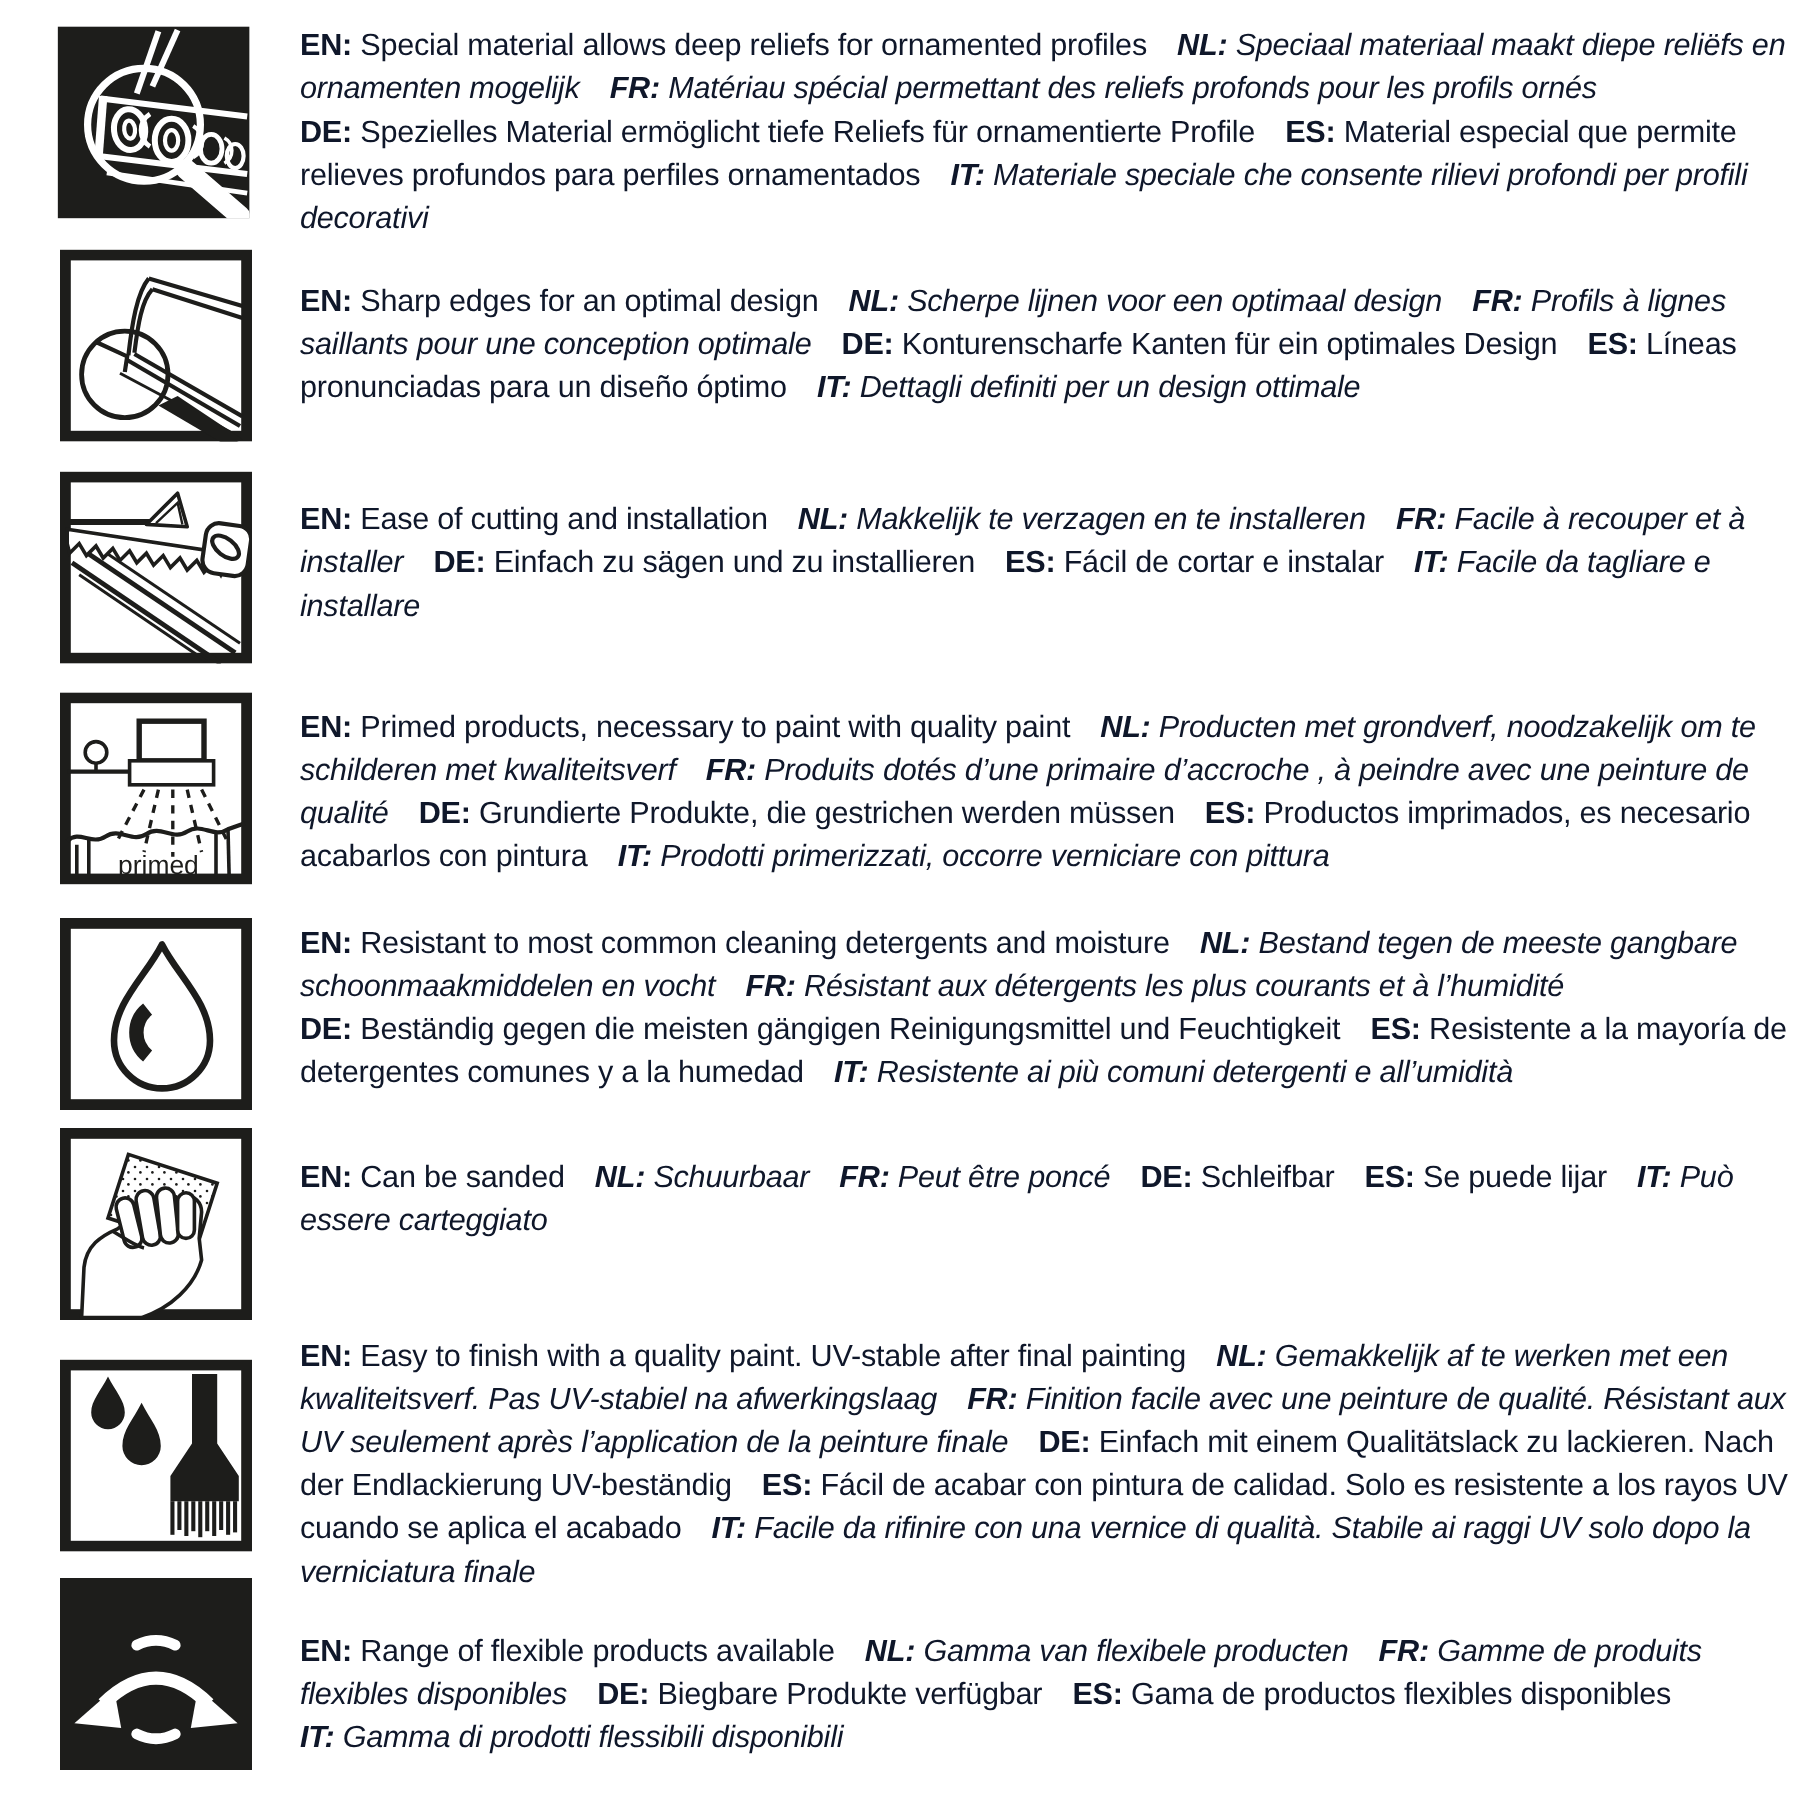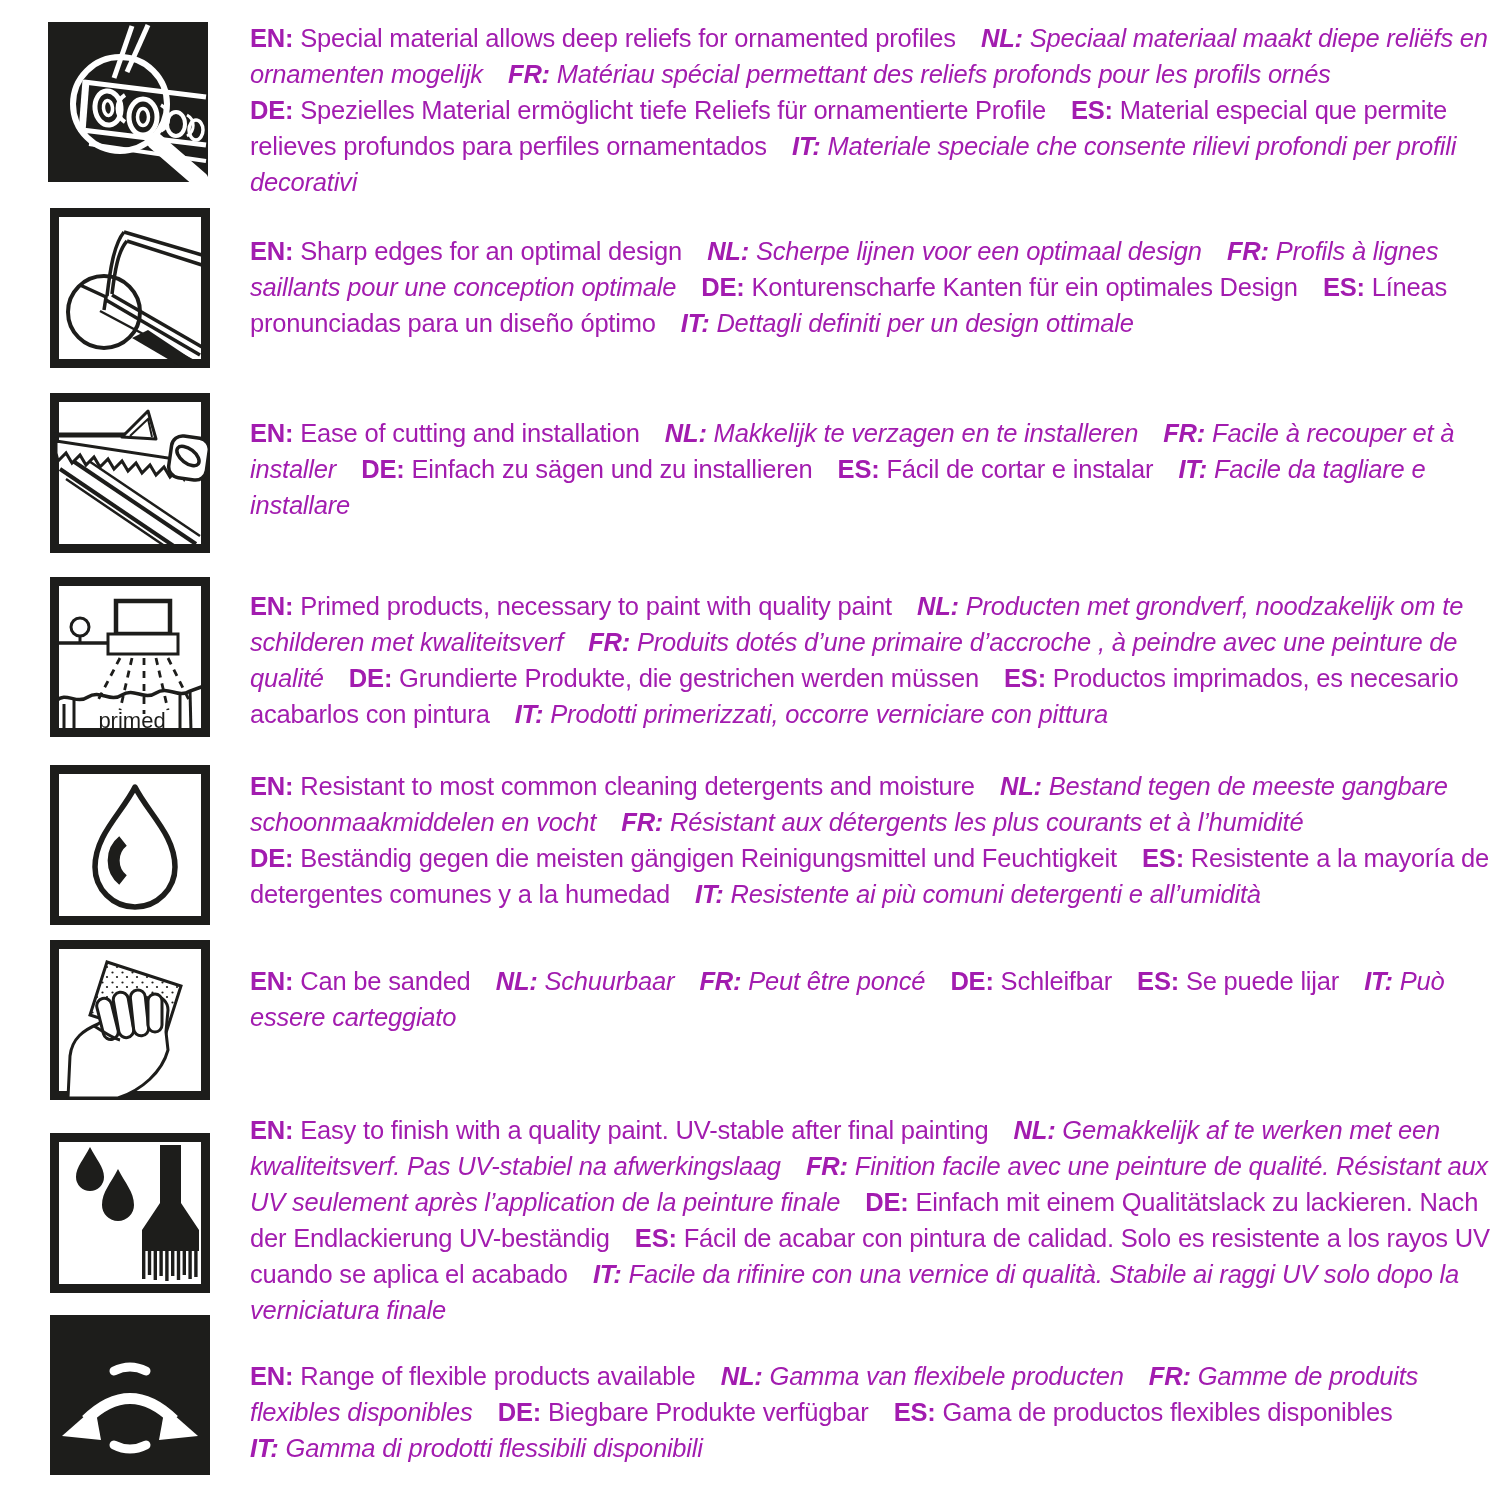--- a/index.html
+++ b/index.html
@@ -4,21 +4,21 @@
 <style>
   html,body{margin:0;padding:0;}
   body{
     width:1500px;height:1500px;background:#ffffff;position:relative;
     font-family:"Liberation Sans",sans-serif;color:#1d1d1b;overflow:hidden;
   }
   .sheet{position:absolute;inset:0;}
   .icon{position:absolute;width:160px;height:160px;}
   p.text{
     position:absolute;left:250px;width:1240px;margin:0;
-    font-size:25.5px;line-height:36px;letter-spacing:-0.2px;color:#a21caf;
+    font-size:25.5px;line-height:36px;letter-spacing:-0.2px;color:#0f172a;
   }
   p.text b.lbl{font-weight:700;}
   p.text .it{font-style:italic;}
 </style>
 </head>
 <body>
 
 <div class="sheet">
 
   <svg class="icon" style="left:48px;top:22px" viewBox="0 0 160 160">

